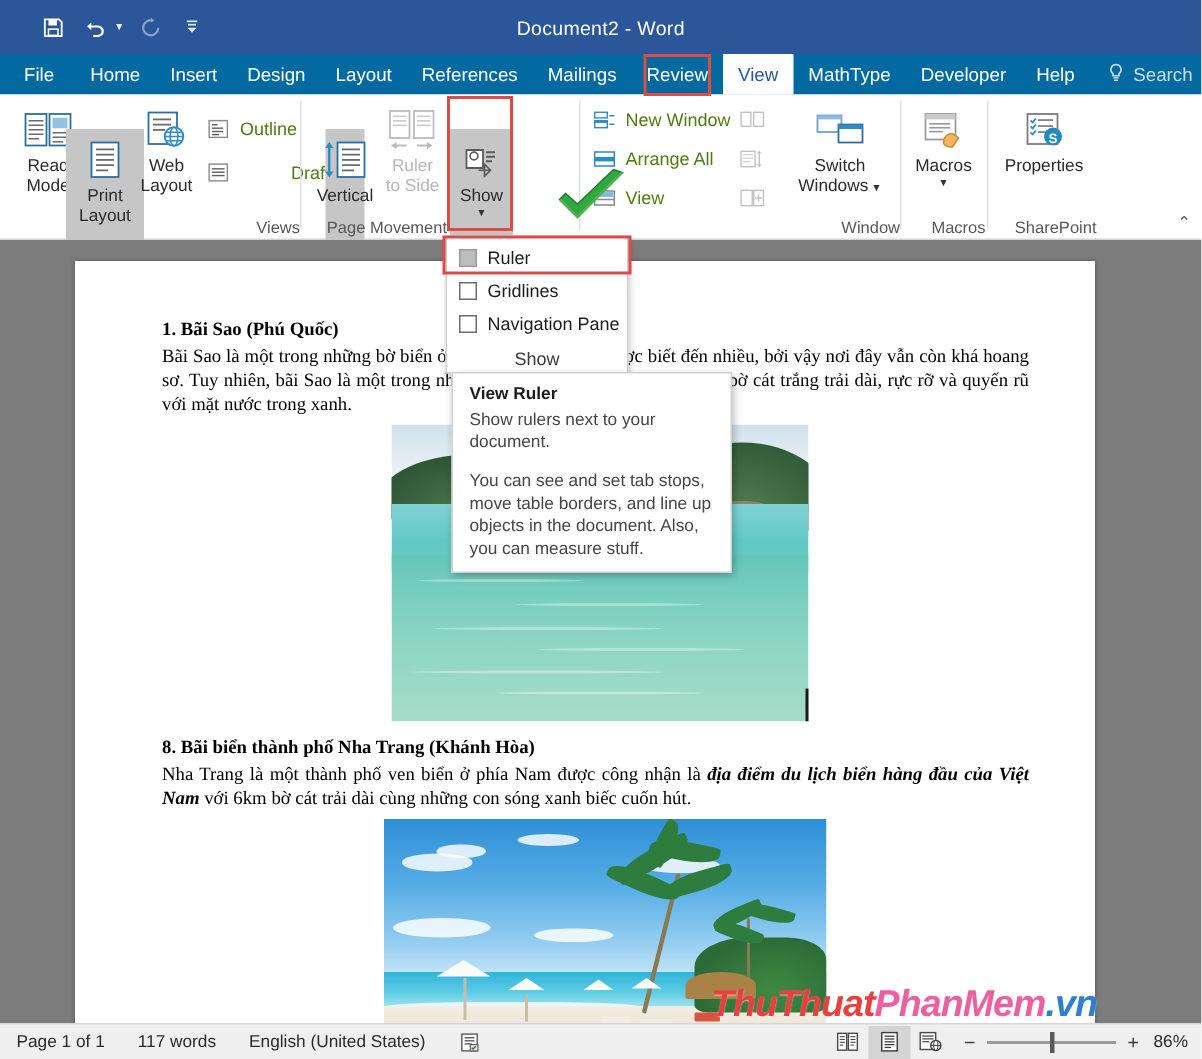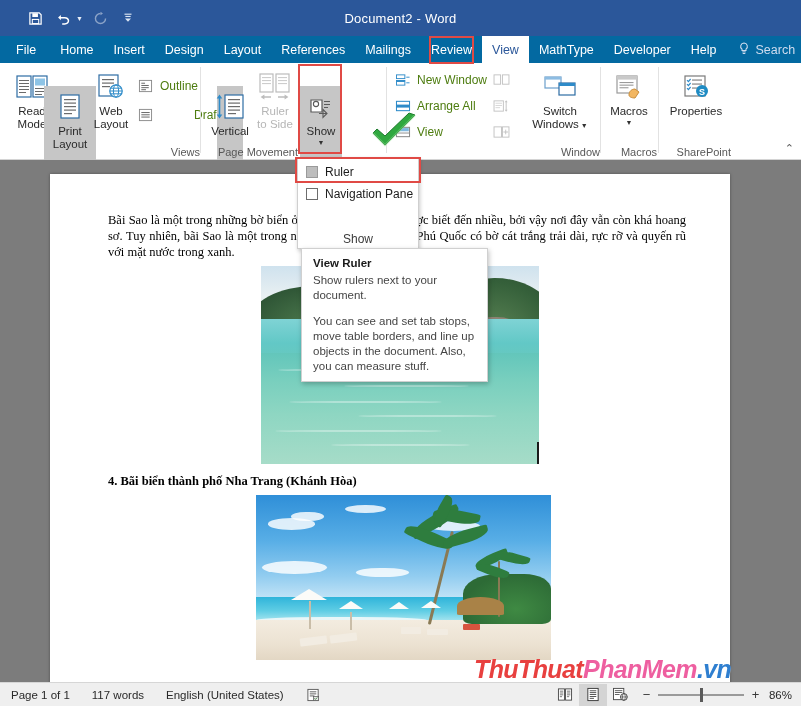--- a/index.html
+++ b/index.html
@@ -592,41 +592,43 @@
   <div class="greencheck">
     <svg width="48" height="40" viewBox="0 0 48 40">
       <path d="M3 21 L15 33 L45 3 L39 1 L15 24 L7 17 Z" fill="#2fa83f" stroke="#1d7a2c" stroke-width="1"></path>
       <path d="M3 21 L15 33 L45 3" fill="none" stroke="#7ed47f" stroke-width="2" opacity=".5"></path>
     </svg>
   </div>
 
   <div class="docarea">
     <div class="page">
       <div class="doc-inner">
+        <div class="h-num">1. Bãi Sao (Phú Quốc)</div>
         <div class="body-p">Bãi Sao là  một trong những bờ biển ở Phú Quốc vẫn chưa được biết đến nhiều, bởi vậy nơi đây vẫn còn khá hoang sơ. Tuy nhiên, bãi Sao là một trong những bãi biển đẹp nhất  Phú Quốc có bờ cát trắng trải dài, rực rỡ và quyến rũ với mặt nước trong xanh.</div>
 
         <div class="photo photo1">
           <div class="p1-sky"></div>
           <div class="p1-hill-l"></div>
           <div class="p1-hill-r"></div>
           <div class="p1-rock"></div>
           <div class="p1-sand"></div>
           <div class="p1-shallow"></div>
           <div class="p1-water"></div>
           <div class="p1-rip" style="top:52%; left:6%; width:40%"></div>
           <div class="p1-rip" style="top:60%; left:30%; width:45%"></div>
           <div class="p1-rip" style="top:68%; left:10%; width:55%"></div>
           <div class="p1-rip" style="top:75%; left:35%; width:50%"></div>
           <div class="p1-rip" style="top:83%; left:5%; width:60%"></div>
           <div class="p1-rip" style="top:90%; left:25%; width:50%"></div>
           <div class="sel-handle"></div>
         </div>
 
         <div style="height:10px"></div>
-        <div class="h-num">4. Bãi biển thành phố Nha Trang (Khánh Hòa)</div>
+        <div class="h-num">8. Bãi biển thành phố Nha Trang (Khánh Hòa)</div>
+        <div class="body-p"><span>Nha Trang là một thành phố ven biển ở phía Nam được công nhận là </span><b><i>địa điểm du lịch biển hàng đầu của Việt Nam</i></b><span> với 6km bờ cát trải dài cùng những con sóng xanh biếc cuốn hút.</span></div>
 
         <div class="photo photo2">
           <div class="p2-sky"></div>
           <div class="p2-cloud" style="left:4%; top:14%; width:16%; height:7%"></div>
           <div class="p2-cloud" style="left:12%; top:10%; width:11%; height:6%"></div>
           <div class="p2-cloud" style="left:30%; top:6%; width:14%; height:5%"></div>
           <div class="p2-cloud" style="left:58%; top:16%; width:18%; height:6%"></div>
           <div class="p2-cloud" style="left:2%; top:40%; width:22%; height:8%"></div>
           <div class="p2-cloud" style="left:34%; top:44%; width:18%; height:6%"></div>
           <div class="p2-sea"></div>
@@ -665,20 +667,24 @@
   </div>
 
   <div class="watermark">
     <span class="wm-a">ThuThuat</span><span class="wm-b">PhanMem</span><span class="wm-c">.vn</span>
   </div>
 
   <div class="dropdown">
     <div class="dd-item">
       <span class="cbx hov"></span>
       <span>Ruler</span>
+    </div>
+    <div class="dd-item">
+      <span class="cbx"></span>
+      <span>Gridlines</span>
     </div>
     <div class="dd-item">
       <span class="cbx"></span>
       <span>Navigation Pane</span>
     </div>
     <div class="dd-foot">Show</div>
   </div>
   <div class="ruler-hl"></div>
 
   <div class="tooltip">

